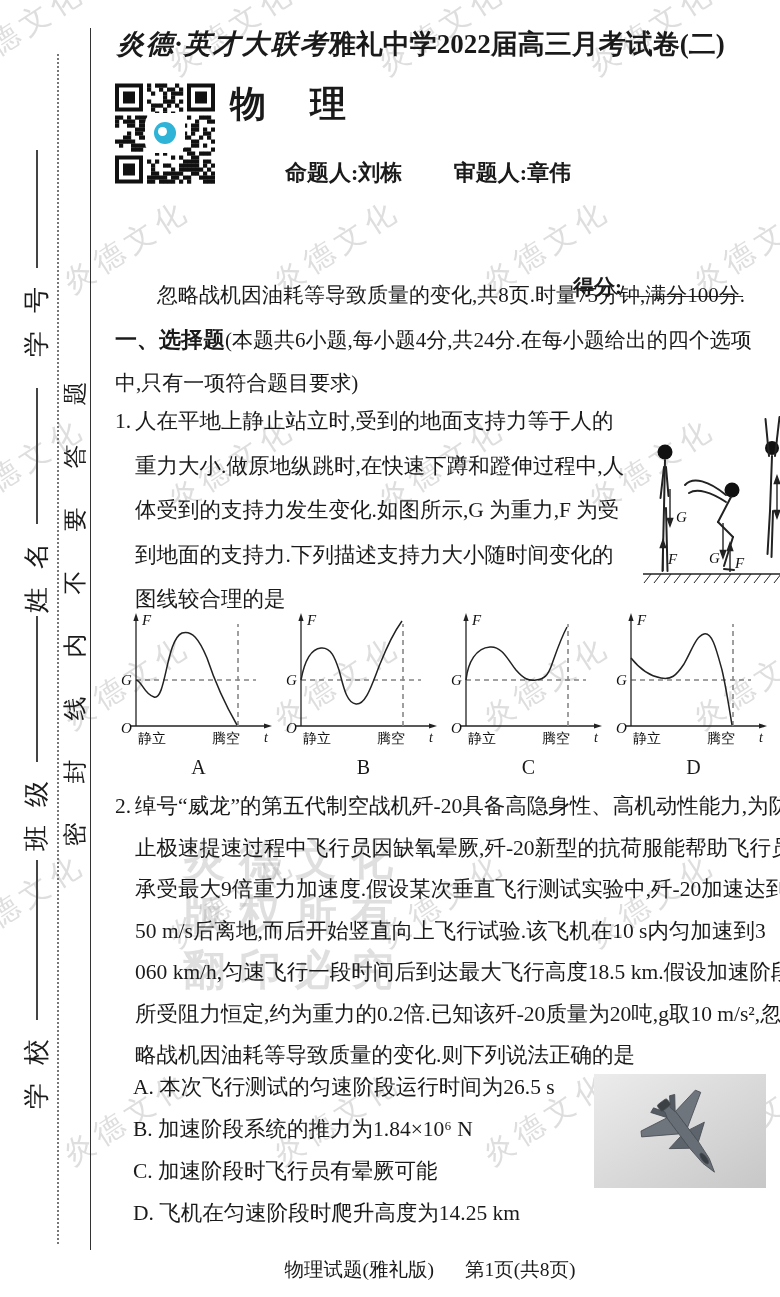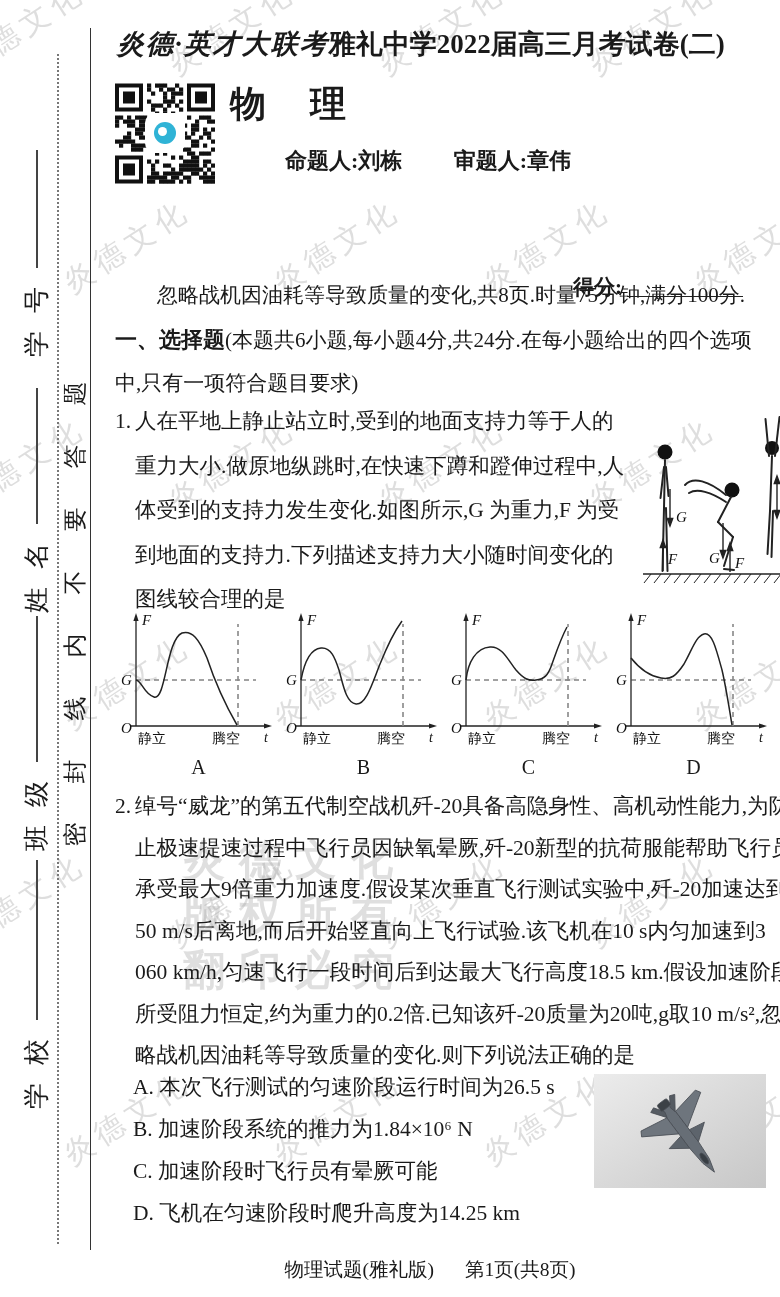--- a/index.html
+++ b/index.html
@@ -32,21 +32,21 @@
   .header-title .rest{font-weight:bold;}
   .qr{position:absolute;left:115px;top:82px;width:100px;height:103px;}
   .qr svg{display:block;}
   .qr-logo{position:absolute;left:32px;top:33px;width:36px;height:36px;background:#fff;
       border-radius:8px;box-shadow:0 0 0 2px #fff;display:flex;align-items:center;justify-content:center;}
   .qr-logo .dglyph{width:22px;height:22px;border-radius:50%;background:#2fb3d6;position:relative;}
   .qr-logo .dglyph::after{content:"";position:absolute;left:4px;top:5px;width:9px;height:9px;
       border-radius:50%;background:#fff;}
   .subject-title{position:absolute;left:230px;top:80px;width:340px;text-align:left;
       font-size:36px;font-weight:bold;letter-spacing:4px;}
-  .people-row{position:absolute;left:285px;top:146px;font-size:22px;font-weight:bold;}
+  .people-row{position:absolute;left:285px;top:158px;font-size:22px;font-weight:bold;}
   .people-row .setter{margin-right:46px;}
   .score-row{position:absolute;left:573px;top:230px;font-size:21px;margin-top:43px;}
   .score-row .lbl{font-weight:bold;}
   .score-blank{display:inline-block;width:116px;height:20px;border-bottom:1.5px solid #222;
       vertical-align:-3px;}
   
   .intro{position:absolute;left:115px;top:280px;width:653px;font-size:21px;
       line-height:30px;text-indent:2em;}
   .section-head{position:absolute;left:115px;top:318px;width:656px;font-size:21px;
       line-height:43px;}

